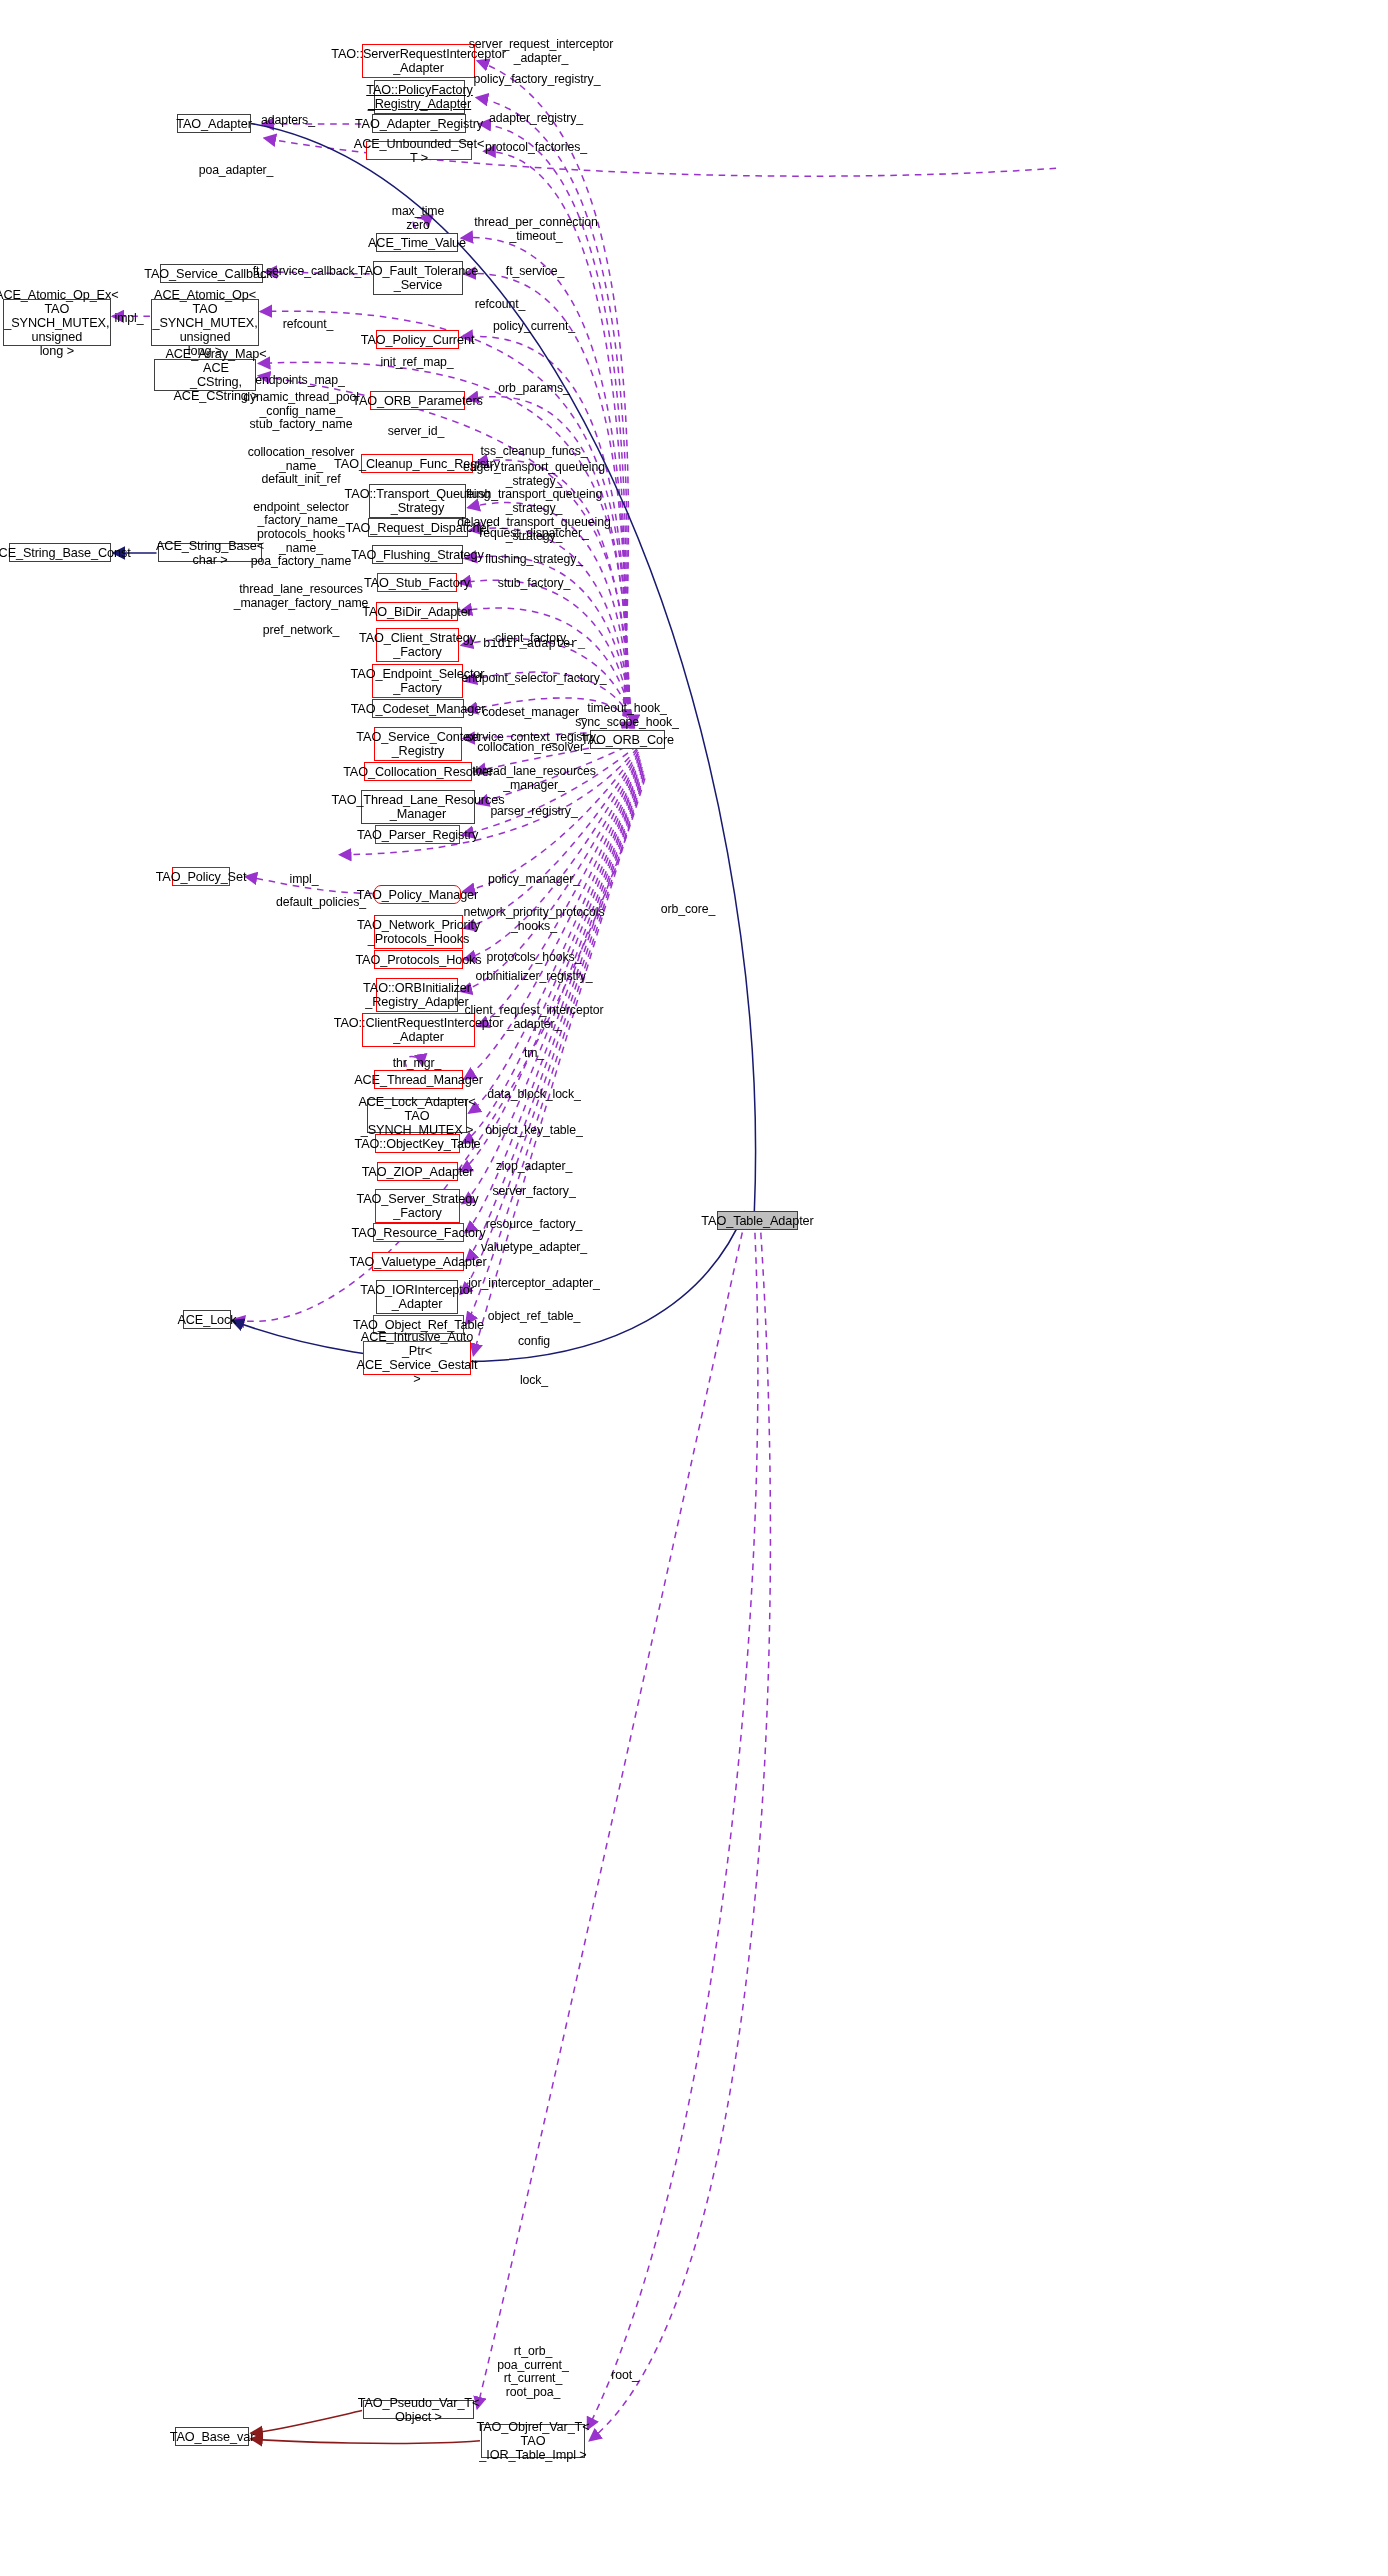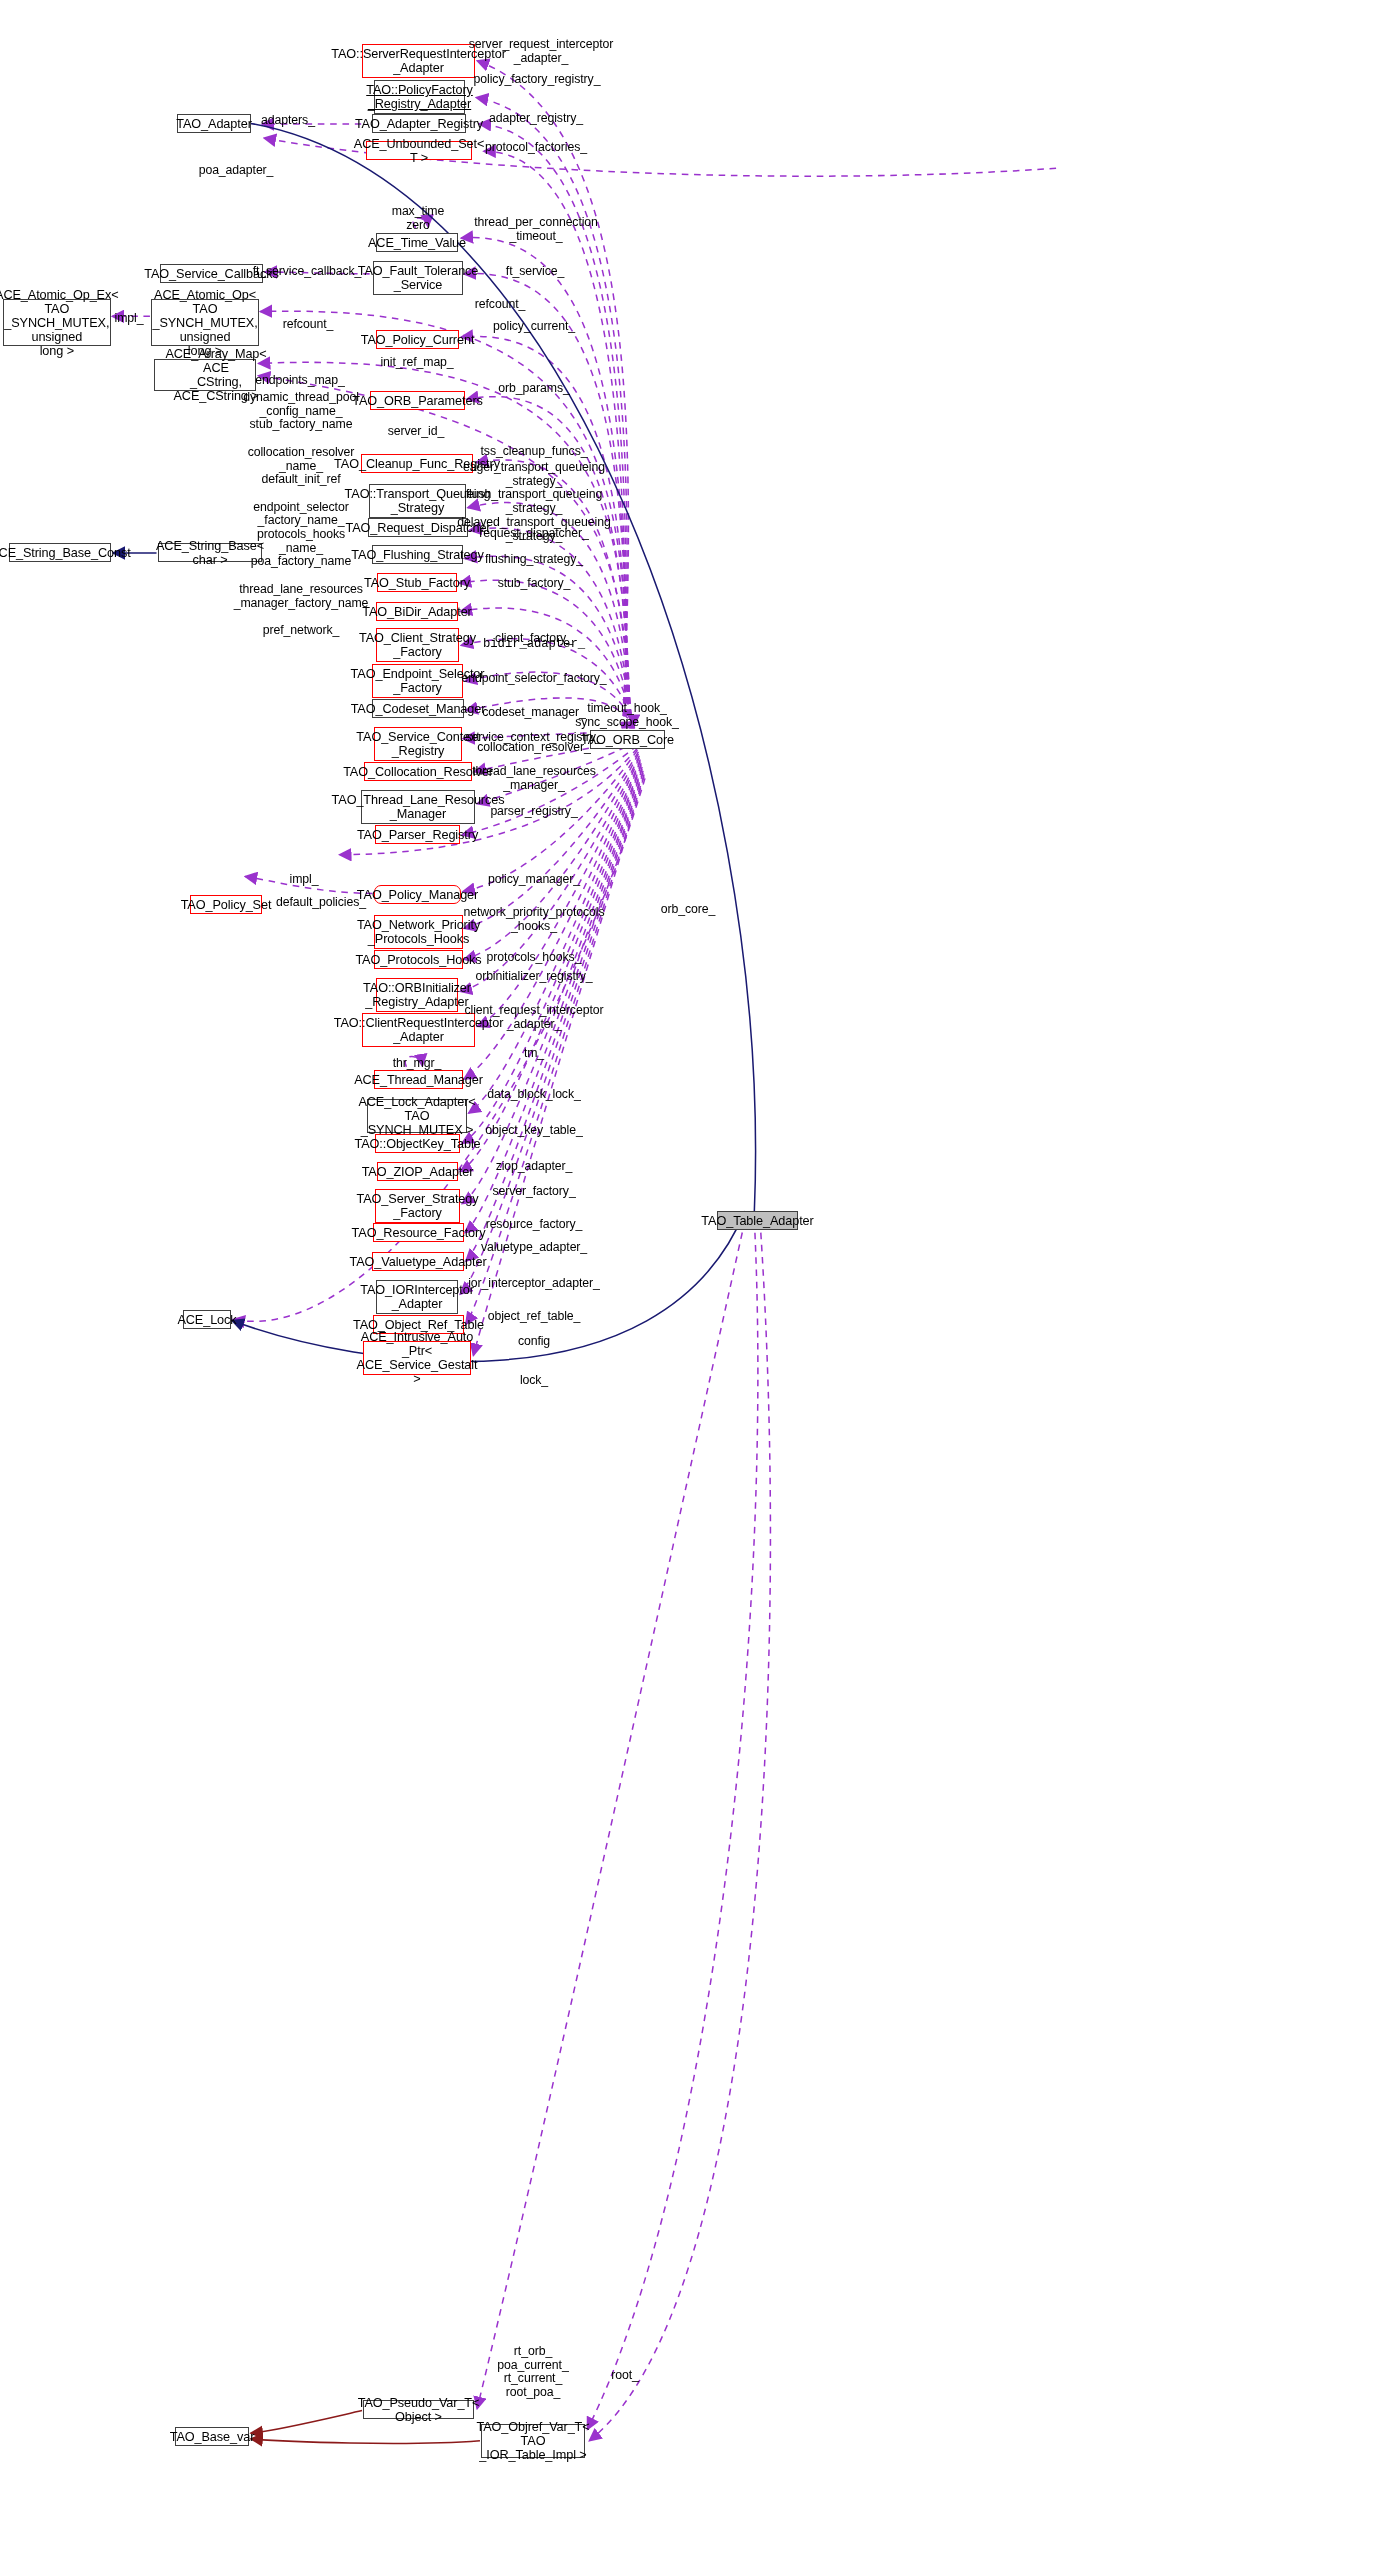--- a/index.html
+++ b/index.html
@@ -161,21 +161,21 @@
   <div class="node" style="left:372px;top:664px;width:91px;height:34px;border-color:#ff0000;">TAO_Endpoint_Selector
 _Factory</div>
   <div class="node" style="left:372px;top:699px;width:92px;height:19px;">TAO_Codeset_Manager</div>
   <div class="node" style="left:374px;top:727px;width:88px;height:34px;border-color:#ff0000;">TAO_Service_Context
 _Registry</div>
   <div class="node" style="left:590px;top:730px;width:75px;height:19px;">TAO_ORB_Core</div>
   <div class="node" style="left:364px;top:762px;width:108px;height:19px;border-color:#ff0000;">TAO_Collocation_Resolver</div>
   <div class="node" style="left:361px;top:790px;width:114px;height:34px;">TAO_Thread_Lane_Resources
 _Manager</div>
   <div class="node" style="left:375px;top:825px;width:85px;height:19px;border-color:#ff0000;">TAO_Parser_Registry</div>
-  <div class="node" style="left:172px;top:895px;width:72px;height:19px;border-color:#ff0000;margin-left:18px;">TAO_Policy_Set</div>
+  <div class="node" style="left:172px;top:867px;width:58px;height:19px;border-color:#ff0000;">TAO_Policy_Set</div>
   <div class="node" style="left:374px;top:885px;width:87px;height:19px;border-color:#ff0000;border-radius:7px;">TAO_Policy_Manager</div>
   <div class="node" style="left:374px;top:915px;width:89px;height:34px;border-color:#ff0000;">TAO_Network_Priority
 _Protocols_Hooks</div>
   <div class="node" style="left:374px;top:950px;width:89px;height:19px;border-color:#ff0000;">TAO_Protocols_Hooks</div>
   <div class="node" style="left:376px;top:978px;width:82px;height:34px;border-color:#ff0000;">TAO::ORBInitializer
 _Registry_Adapter</div>
   <div class="node" style="left:362px;top:1013px;width:113px;height:34px;border-color:#ff0000;">TAO::ClientRequestInterceptor
 _Adapter</div>
   <div class="node" style="left:374px;top:1070px;width:89px;height:19px;border-color:#ff0000;">ACE_Thread_Manager</div>
   <div class="node" style="left:367px;top:1099px;width:100px;height:34px;">ACE_Lock_Adapter&lt; TAO

